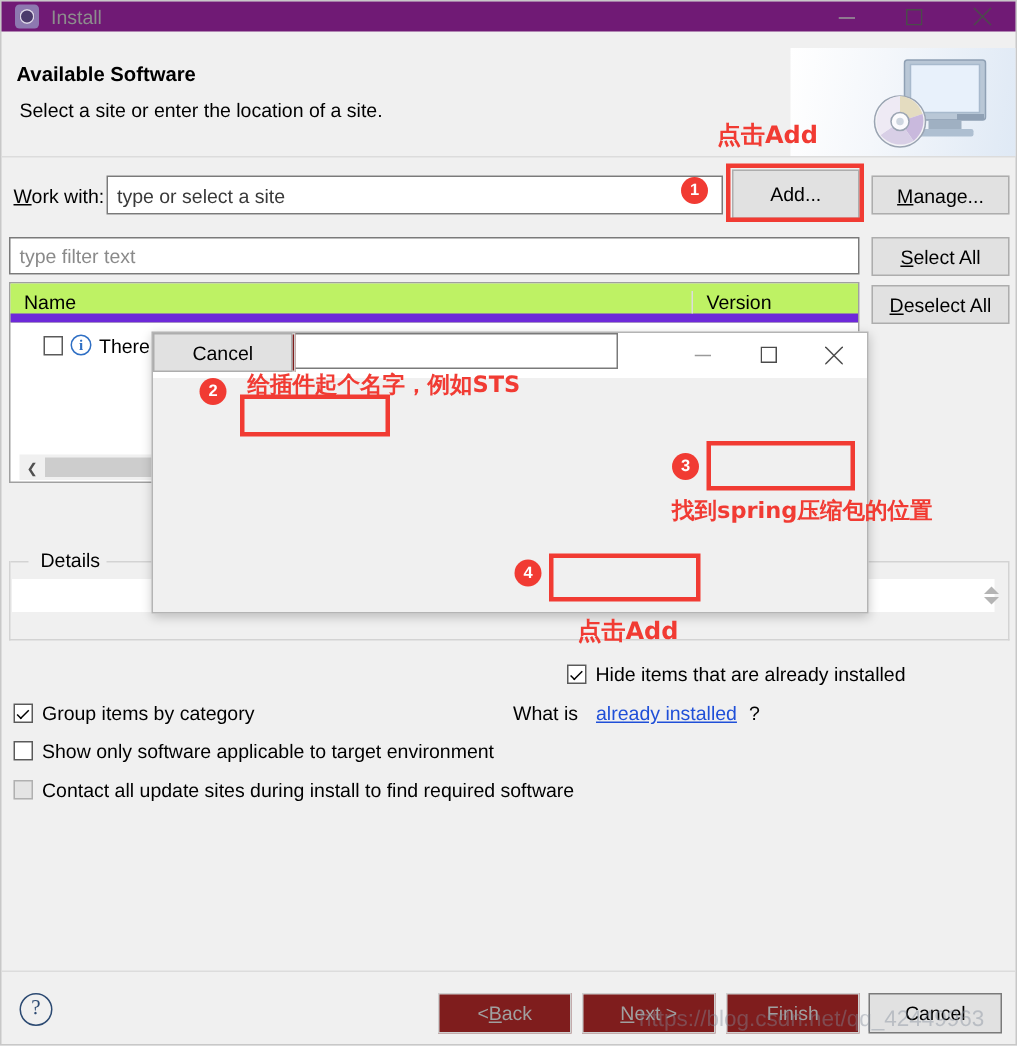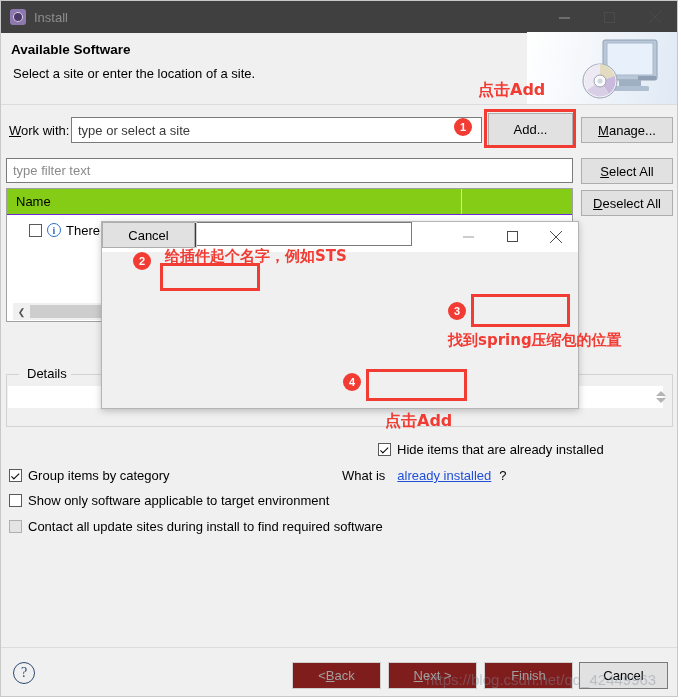--- a/index.html
+++ b/index.html
@@ -16,22 +16,22 @@
 
   
   #install-window {
     position: absolute; inset: 0;
     background: #f0f0f0;
     border: 1px solid #c8c8c8;
   }
 
   
   .titlebar {
-    position: absolute; left: 0; top: 0; width: 100%; height: 32px;
-    background: #404040;
+    position: absolute; left: 0; top: 0; width: 100%; height: 20px;
+    background: #701a75;
     display: flex; align-items: center;
   }
   .title-icon {
     width: 16px; height: 16px; margin-left: 9px; margin-right: 8px;
     position: relative; flex: none;
   }
   .gear-glyph {
     width: 16px; height: 16px; border-radius: 3px;
     background: #8d79b0;
     display: block; position: relative;
@@ -101,22 +101,23 @@
     display: flex; align-items: center; padding-left: 6px;
     color: #8a8a8a; font-size: 13px;
   }
 
   
   .table {
     position: absolute; left: 5px; top: 187px; width: 567px; height: 134px;
     background: #fff; border: 1px solid #a0a0a0;
   }
   .table-head {
-    height: 26px; display: flex; border-bottom: 1px solid #6d28d9;
-    background: #84cc16;
+    height: 26px; display: flex; border-bottom: 6px solid #6d28d9;
+    background: #bef264;
+    align-items: flex-end;
   }
   .th { display: flex; align-items: center; padding-left: 9px; font-size: 13px; }
   .th.name { width: 455px; border-right: 1px solid #dcdcdc; }
   .th.version { flex: 1; }
   .row-noselect {
     display: flex; align-items: center; height: 22px;
     padding-left: 22px; gap: 5px; font-size: 13px; margin-top: 4px;
   }
   .cb {
     width: 13px; height: 13px; background: #fff; border: 1px solid #5a5a5a;
@@ -331,20 +332,21 @@
   <div class="btn btn-manage"><span class="u">M</span>anage...</div>
 
   <div class="filter-input">type filter text</div>
 
   <div class="btn btn-selectall"><span class="u">S</span>elect All</div>
   <div class="btn btn-deselectall"><span class="u">D</span>eselect All</div>
 
   <div class="table">
     <div class="table-head">
       <div class="th name">Name</div>
+      <div class="th version">Version</div>
     </div>
     <div class="row-noselect">
       <span class="cb"></span>
       <span class="info-icon">i</span>
       <span>There is no site selected</span>
     </div>
     <div class="hscroll">
       <div class="hscroll-arrow">❮</div>
       <div class="hscroll-thumb"></div>
     </div>

